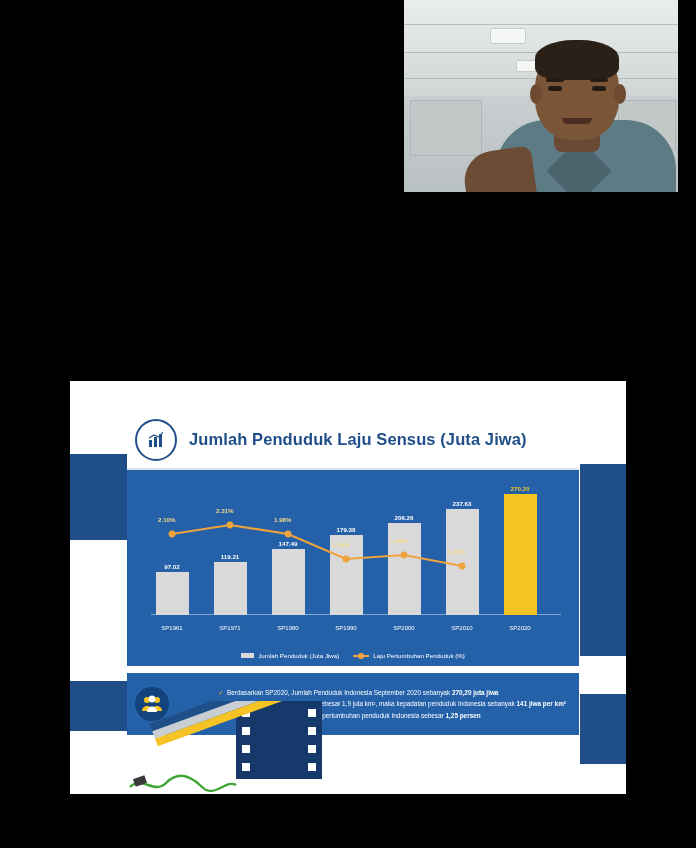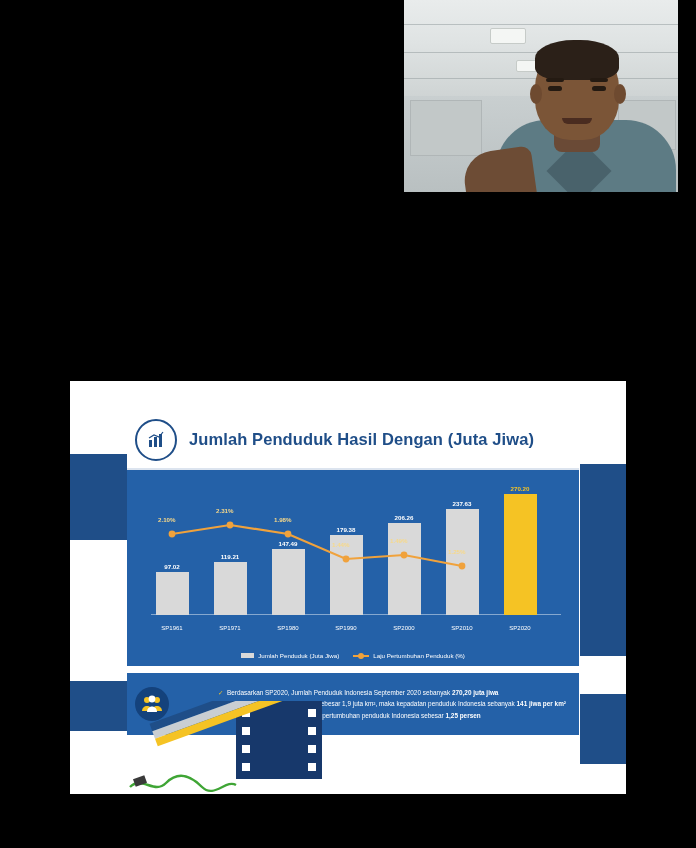--- a/index.html
+++ b/index.html
@@ -406,21 +406,21 @@
 
   <div class="slide-header">
     <div class="header-icon">
       <svg width="22" height="22" viewBox="0 0 22 22">
         <rect x="4" y="11" width="3" height="7" fill="#1f4e88"></rect>
         <rect x="9" y="8" width="3" height="10" fill="#1f4e88"></rect>
         <rect x="14" y="5" width="3" height="13" fill="#1f4e88"></rect>
         <polyline points="4,9 9,6 14,8 18,3" stroke="#1f4e88" stroke-width="1.2" fill="none"></polyline>
       </svg>
     </div>
-    <div class="header-title">Jumlah Penduduk Hasil Dengan (Juta Jiwa)</div>
+    <div class="header-title">Jumlah Penduduk Laju Sensus (Juta Jiwa)</div>
   </div>
 
   <div class="chart-panel">
     <div class="chart-plot">
 
       <div class="axis-line"></div>
 
       <div class="bar-group" style="left:12px">
         <div class="bar-value">97.02</div>
         <div class="bar-rect" style="height:43px"></div>

